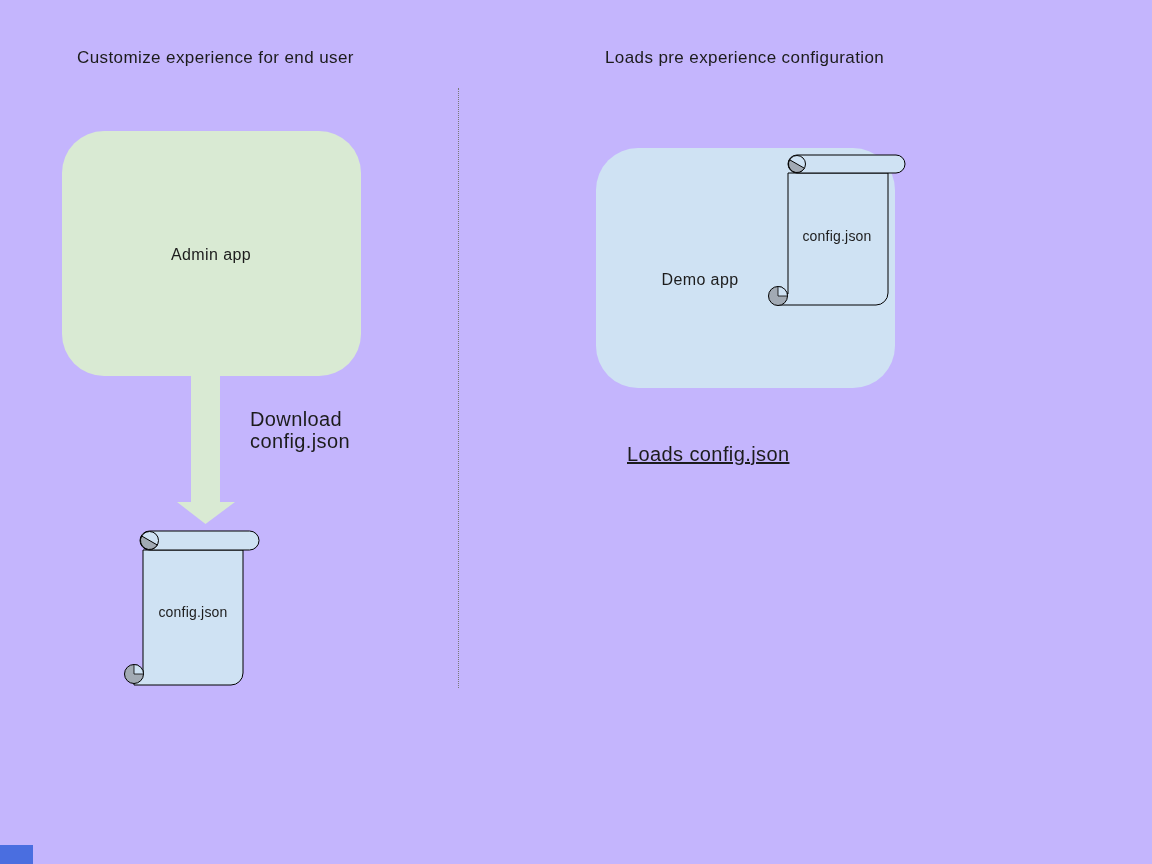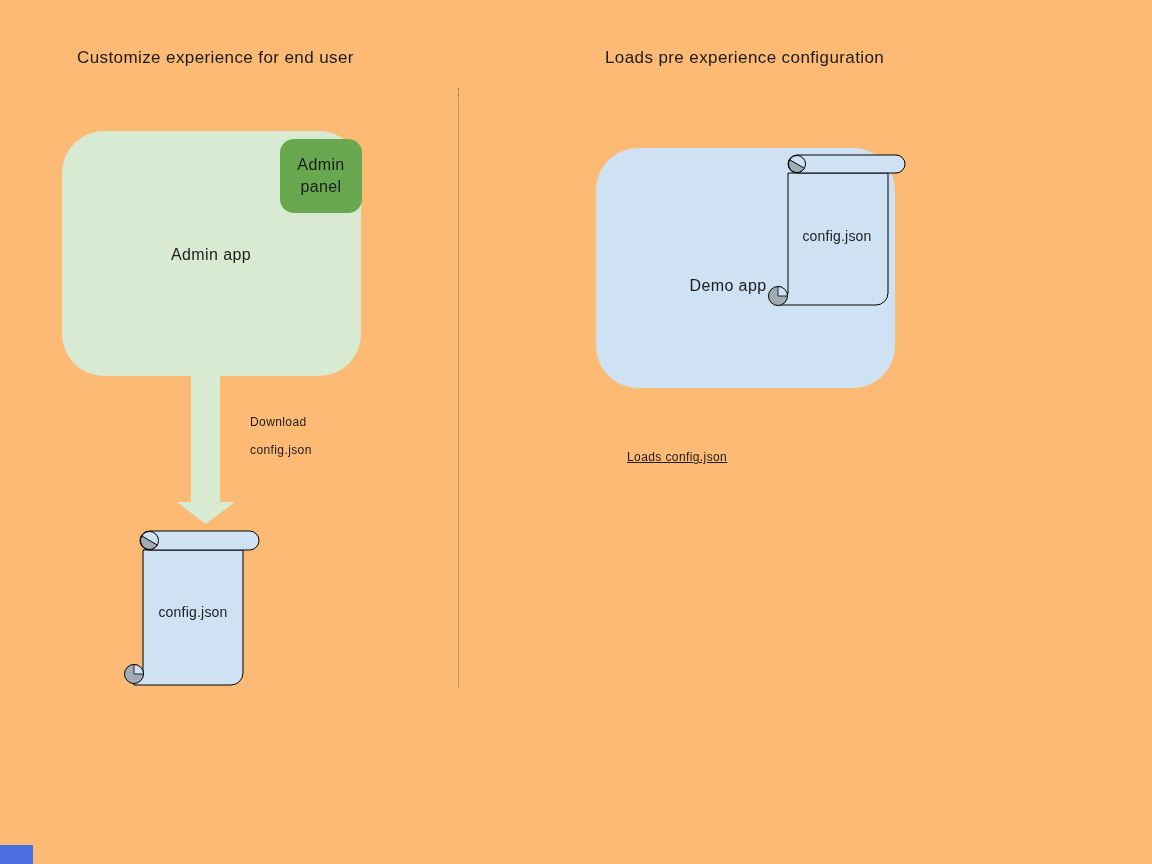--- a/index.html
+++ b/index.html
@@ -3,21 +3,21 @@
 <meta charset="utf-8">
 <style>
   html,body{margin:0;padding:0;}
   body{
     font-family:"Liberation Sans","DejaVu Sans",sans-serif;
     background:#ffffff;
   }
   .canvas{
     position:relative;
     width:1152px;height:864px;
-    background:#fdba74;
+    background:#c4b5fd;
     overflow:hidden;
     color:var(--text,#1c1c1c);
   }
   .title{
     position:absolute;
     font-size:17px;
     letter-spacing:0.4px;
     color:var(--text,#1c1c1c);
     white-space:nowrap;
   }
@@ -44,36 +44,36 @@
   }
   .box-label{
     position:absolute;
     font-size:16px;
     letter-spacing:0.4px;
     transform:translateX(-50%);
     white-space:nowrap;
     color:var(--text,#1c1c1c);
   }
   .admin-app-label{left:211px;top:246px;}
-  .demo-app-label{left:700px;top:277px;margin-left:28px;}
+  .demo-app-label{left:700px;top:271px;}
 
   .admin-panel{
     position:absolute;
     left:280px;top:139px;width:82px;height:74px;
     background:var(--dark-green,#6aa84f);
     border-radius:14px;
     display:flex;align-items:center;justify-content:center;
     text-align:center;
     font-size:16px;line-height:22px;letter-spacing:0.4px;
     color:var(--text,#1c1c1c);
   }
 
   .caption{
     position:absolute;
-    font-size:12px;line-height:28px;letter-spacing:0.4px;
+    font-size:20px;line-height:22px;letter-spacing:0.4px;
     color:var(--text,#1c1c1c);
   }
   .download-caption{left:250px;top:408px;width:110px;}
   .loads-caption{left:627px;top:443px;white-space:nowrap;text-decoration:underline;}
 
   svg{position:absolute;overflow:visible;}
   .arrow-svg{left:170px;top:372px;}
   .scroll-left-svg{left:120px;top:526px;}
   .scroll-right-svg{left:768px;top:150px;}
 
@@ -98,23 +98,20 @@
 <body>
 
 <div class="canvas">
 
   <div class="title title-left">Customize experience for end user</div>
   <div class="title title-right">Loads pre experience configuration</div>
 
   <div class="divider"></div>
 
   <div class="app-box admin-app"></div>
-  <div class="admin-panel">
-    <span>Admin panel</span>
-  </div>
   <div class="box-label admin-app-label">Admin app</div>
 
   <svg class="arrow-svg" width="70" height="158" viewBox="0 0 70 158">
     <path class="arrow-fill" d="M21,4 H50 V130 H65 L35.5,152 L7,130 H21 Z"></path>
   </svg>
 
   <div class="caption download-caption">Download config.json</div>
 
   <svg class="scroll-left-svg" width="145" height="165" viewBox="0 0 145 165">
     <path class="scroll-fill" d="M23,24 H123 V147 A12,12 0 0 1 111,159 H14 V148 H23 Z"></path>

